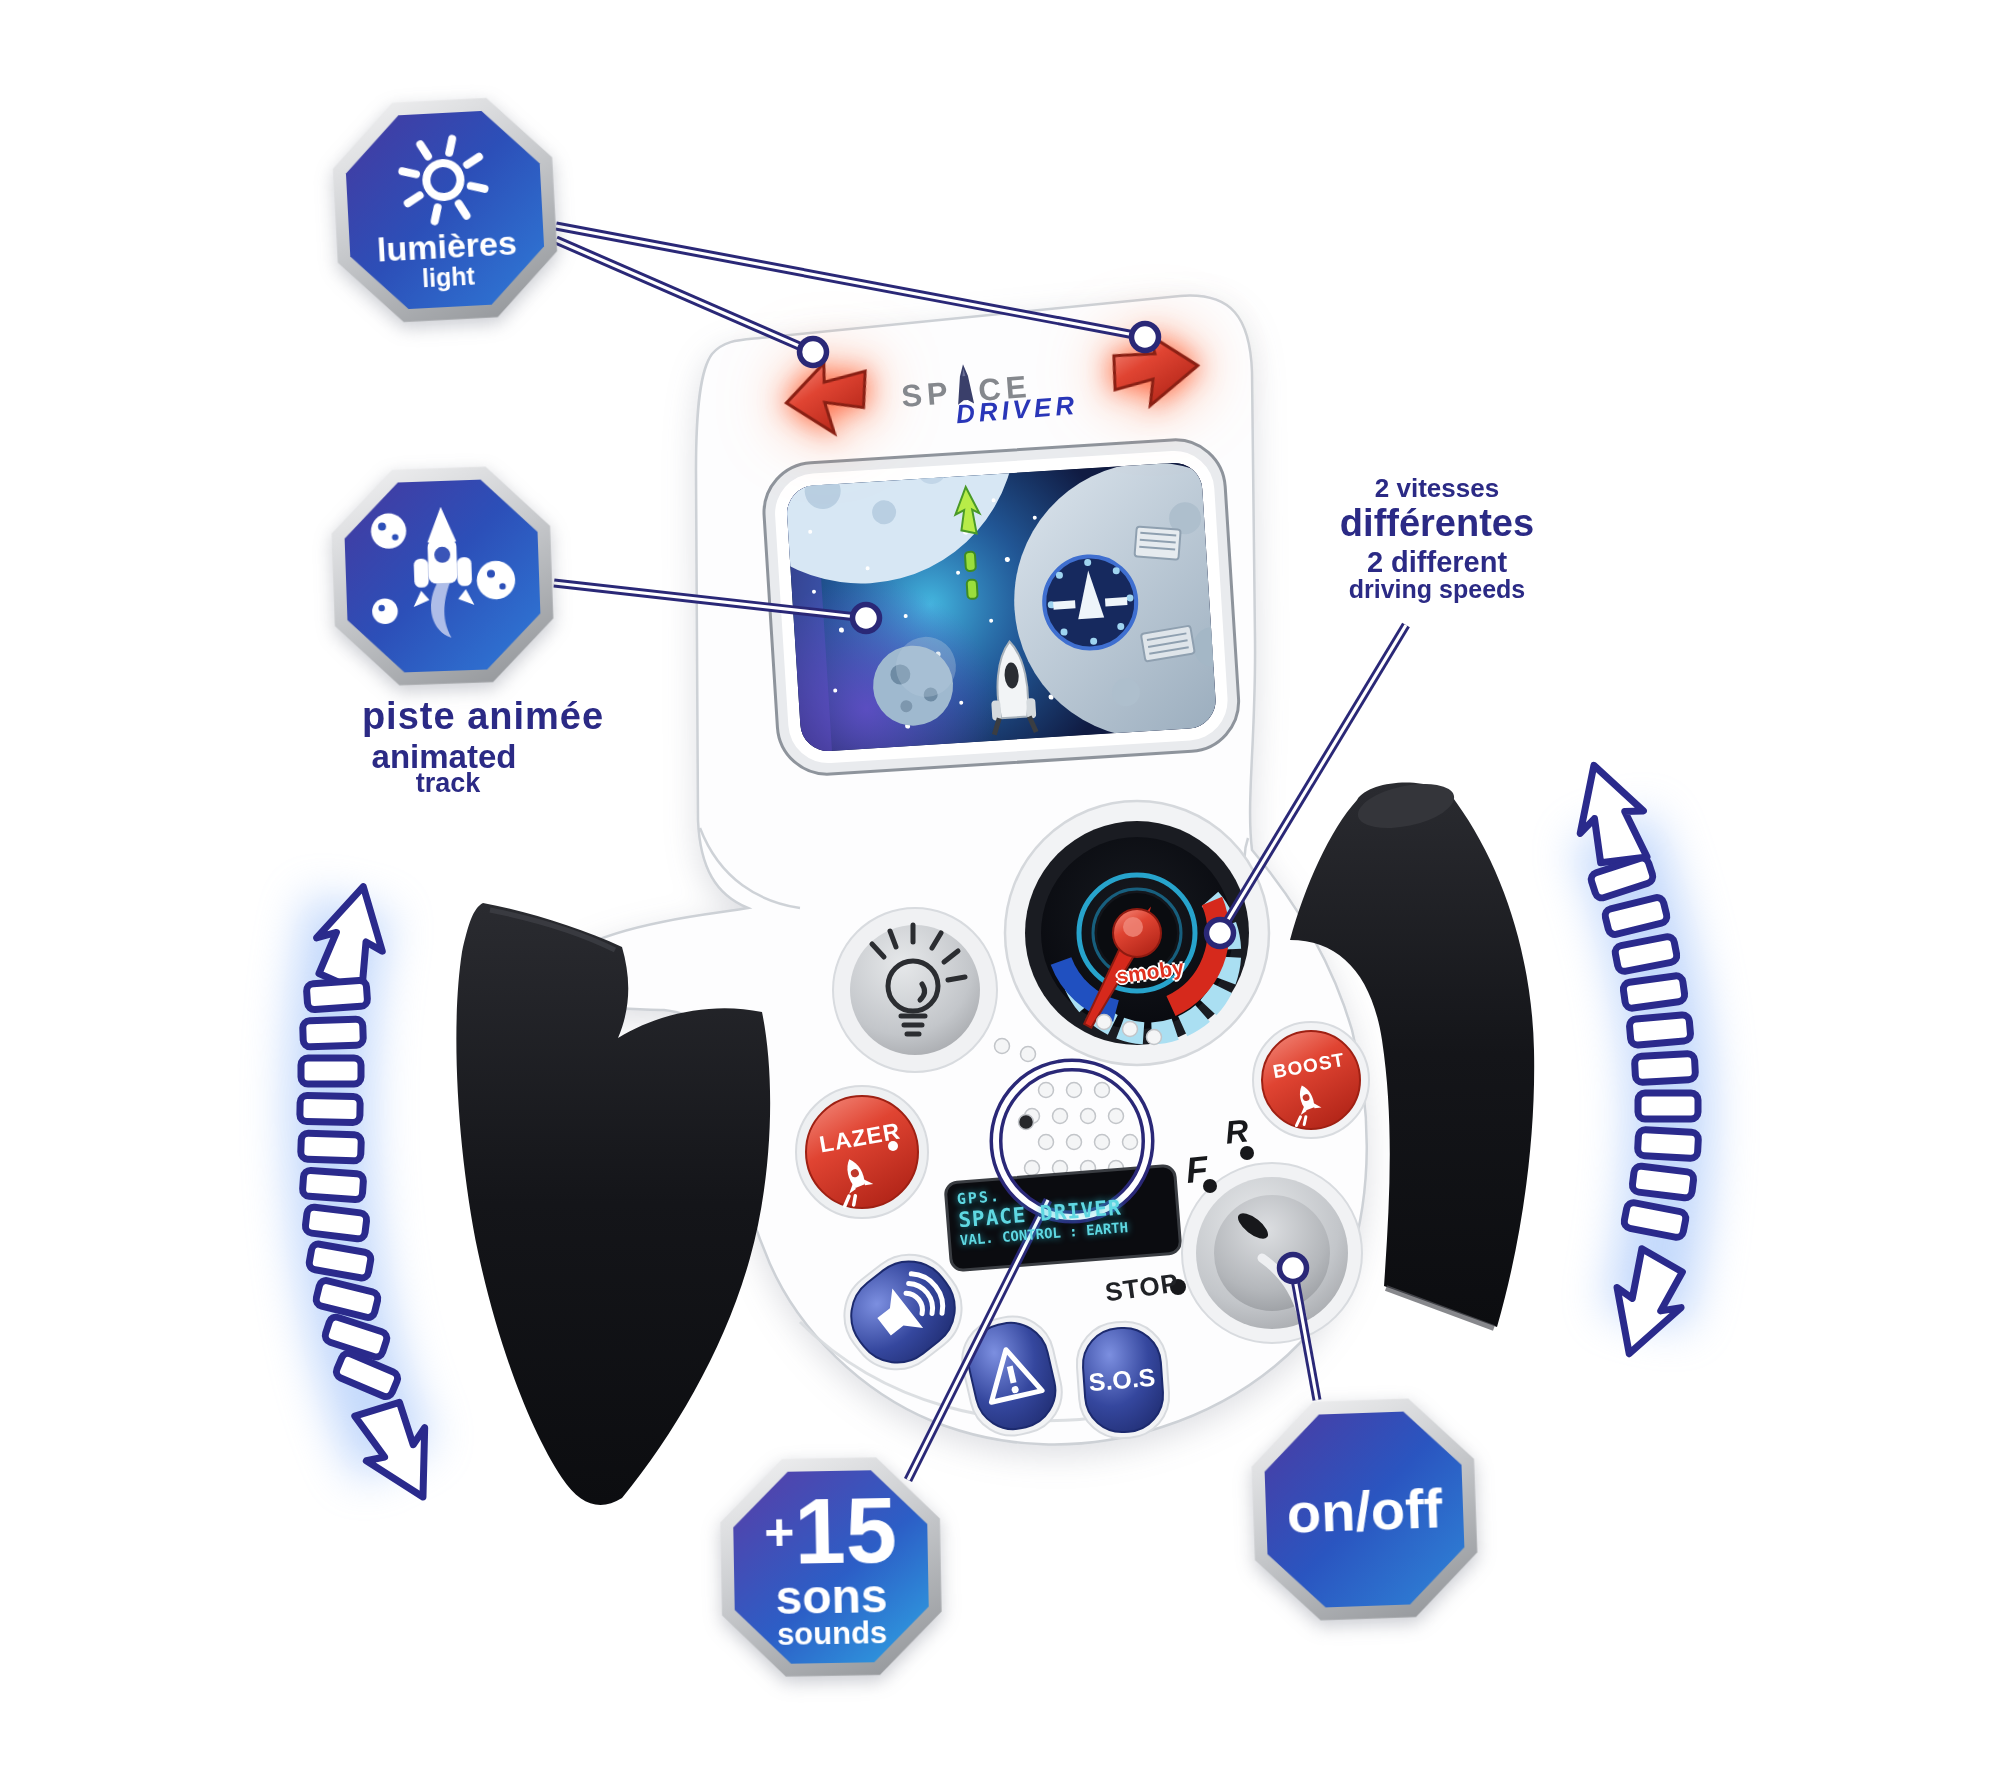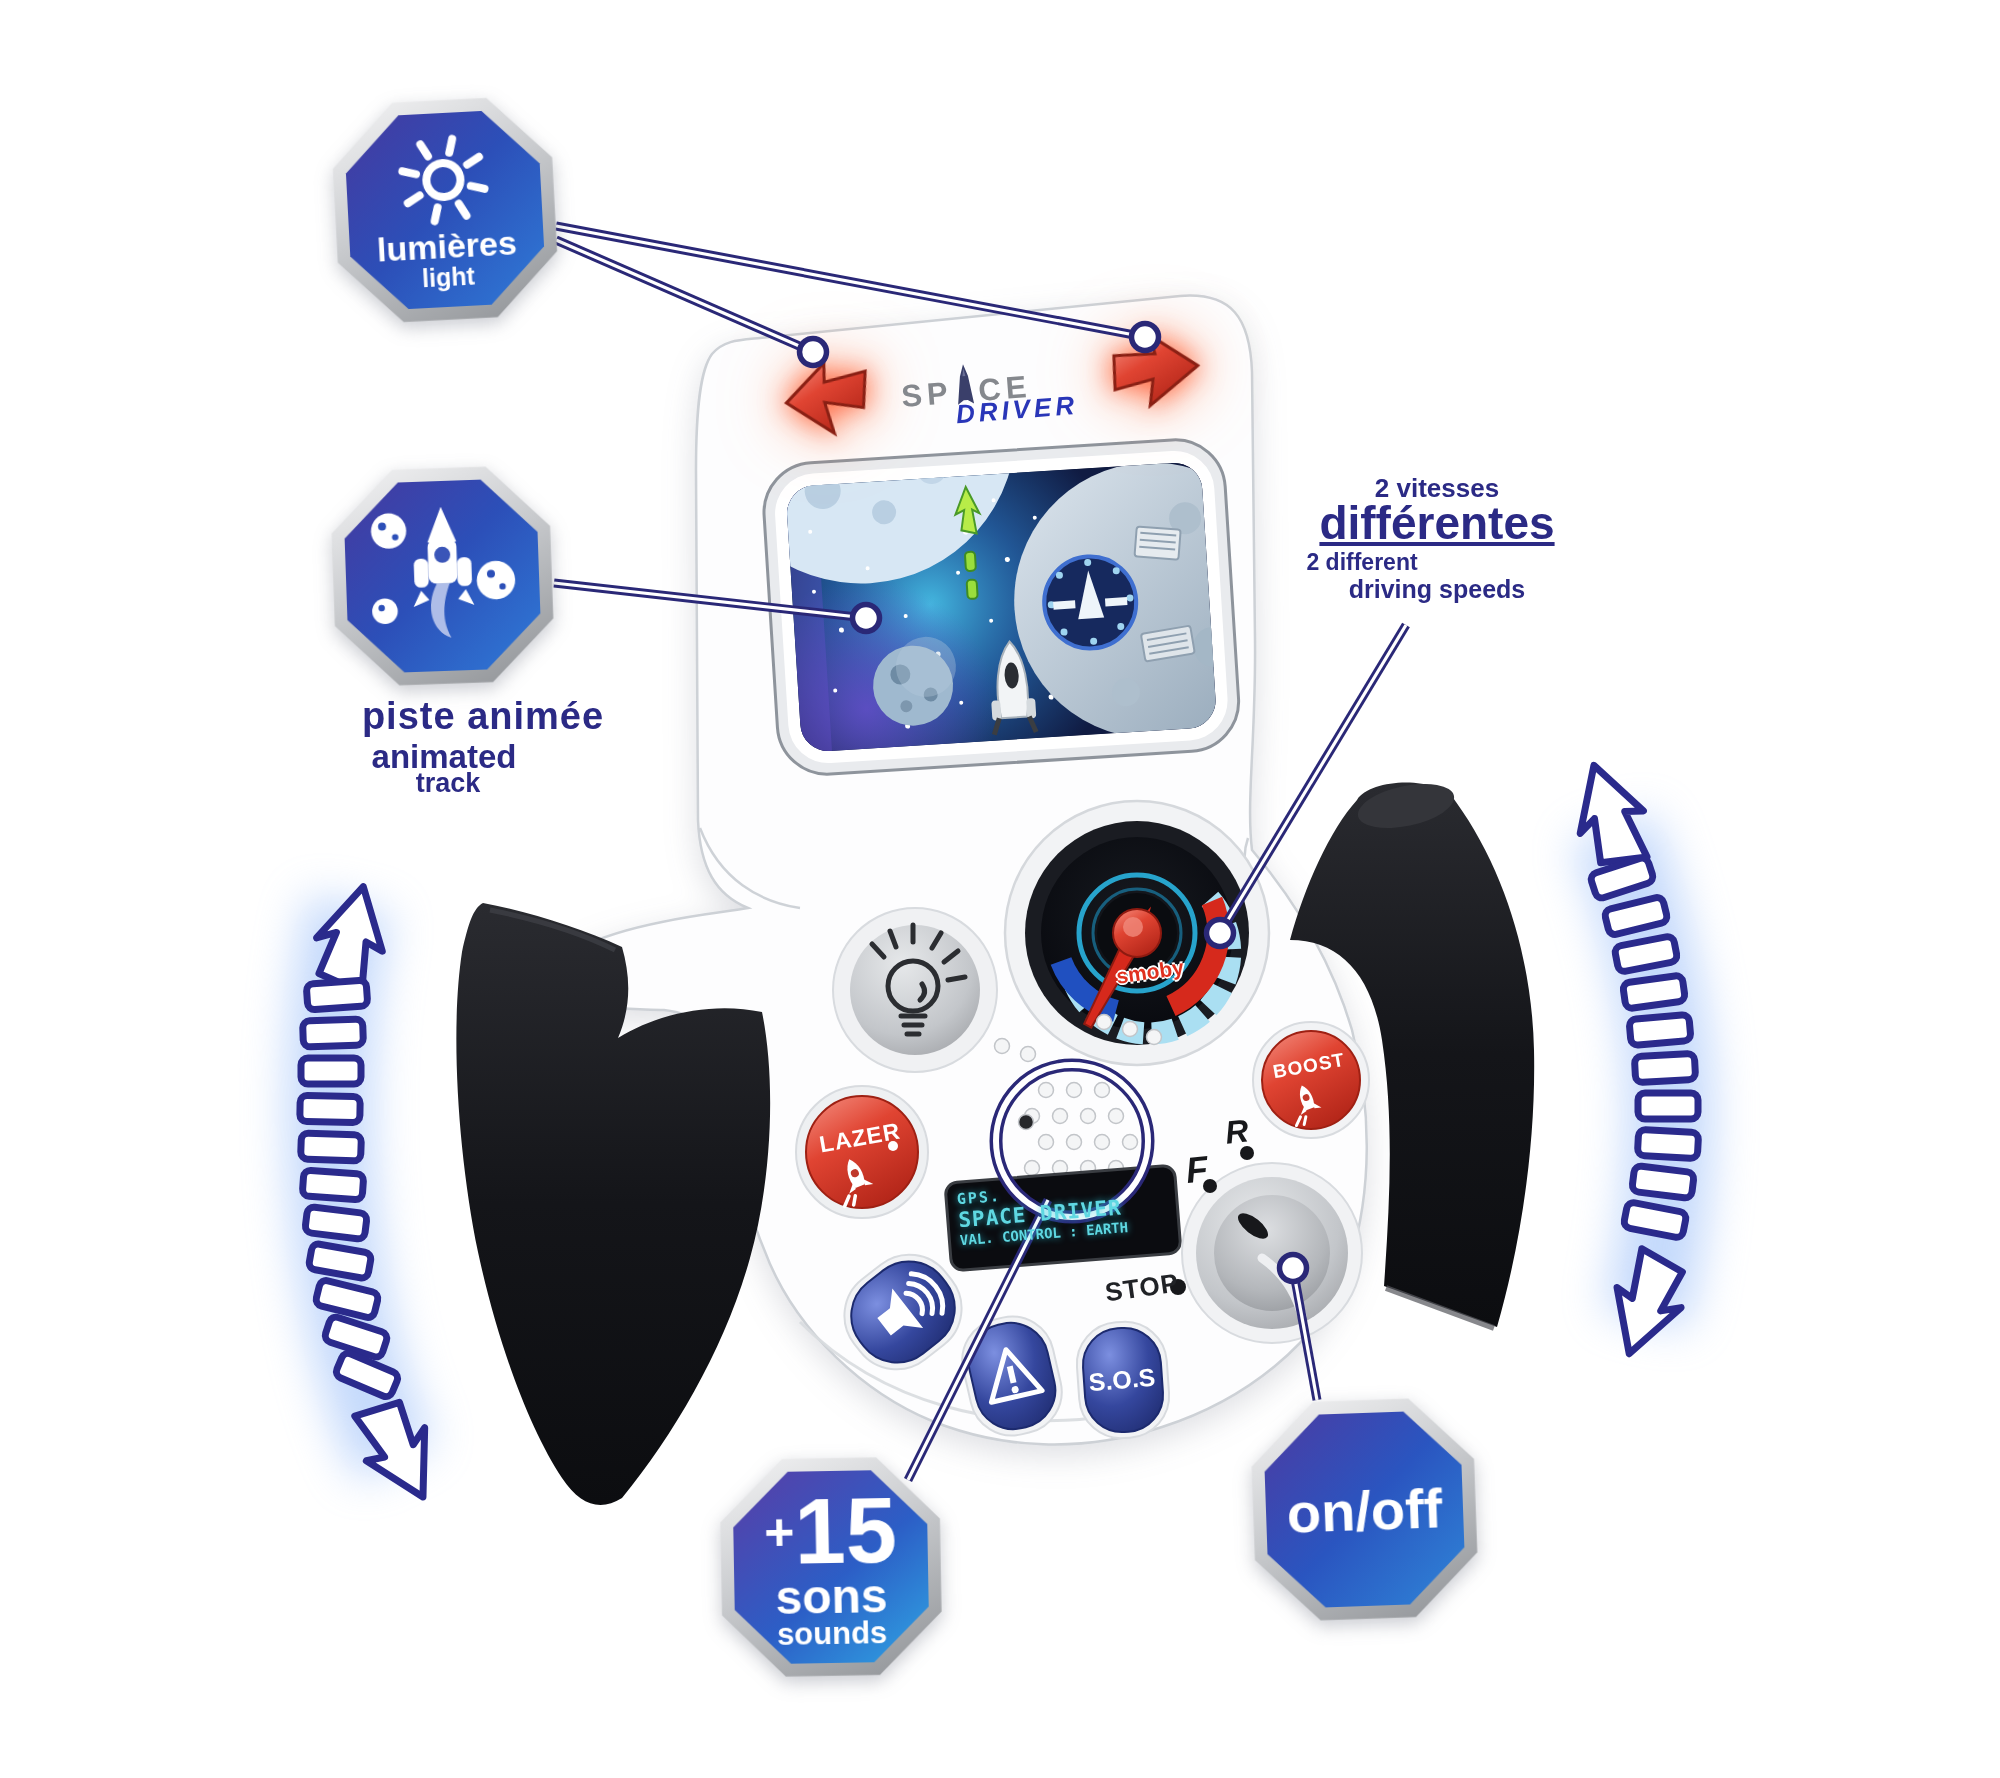--- a/index.html
+++ b/index.html
@@ -448,22 +448,22 @@
           <circle cx="87" cy="59" r="2"></circle>
           <circle cx="11" cy="70" r="2"></circle>
     </g>
   </svg>
 </div>
 <div class="t navy" style="left:442px;top:716px;font-size:38px;letter-spacing:1px;margin-left:41px;">piste animée</div>
 <div class="t navy" style="left:444px;top:757px;font-size:33px;">animated</div>
 <div class="t navy" style="left:441px;top:783px;font-size:27px;margin-left:7px;">track</div>
 
 <div class="t navy" style="left:1437px;top:488px;font-size:26px;">2 vitesses</div>
-<div class="t navy" style="left:1437px;top:523px;font-size:46px;text-decoration:underline;">différentes</div>
-<div class="t navy" style="left:1362px;top:562px;font-size:23px;">2 different</div>
+<div class="t navy" style="left:1437px;top:523px;font-size:38px;">différentes</div>
+<div class="t navy" style="left:1437px;top:562px;font-size:29px;">2 different</div>
 <div class="t navy" style="left:1437px;top:589px;font-size:25px;">driving speeds</div>
 
 <div class="badge" style="left:719px;top:1456px;width:224px;height:222px;transform:rotate(-1deg)">
   <div class="oct rim" style="position:absolute;inset:0"></div>
   <div class="oct face sons" style="position:absolute;"></div>
   <div class="t" style="left:50%;top:34%;font-size:0;">
     <span style="font-size:52px;vertical-align:14px;">+</span><span style="font-size:92px;">15</span>
   </div>
   <div class="t" style="left:50%;top:63%;font-size:48px;">sons</div>
   <div class="t" style="left:50%;top:80%;font-size:31px;font-weight:700;">sounds</div>

